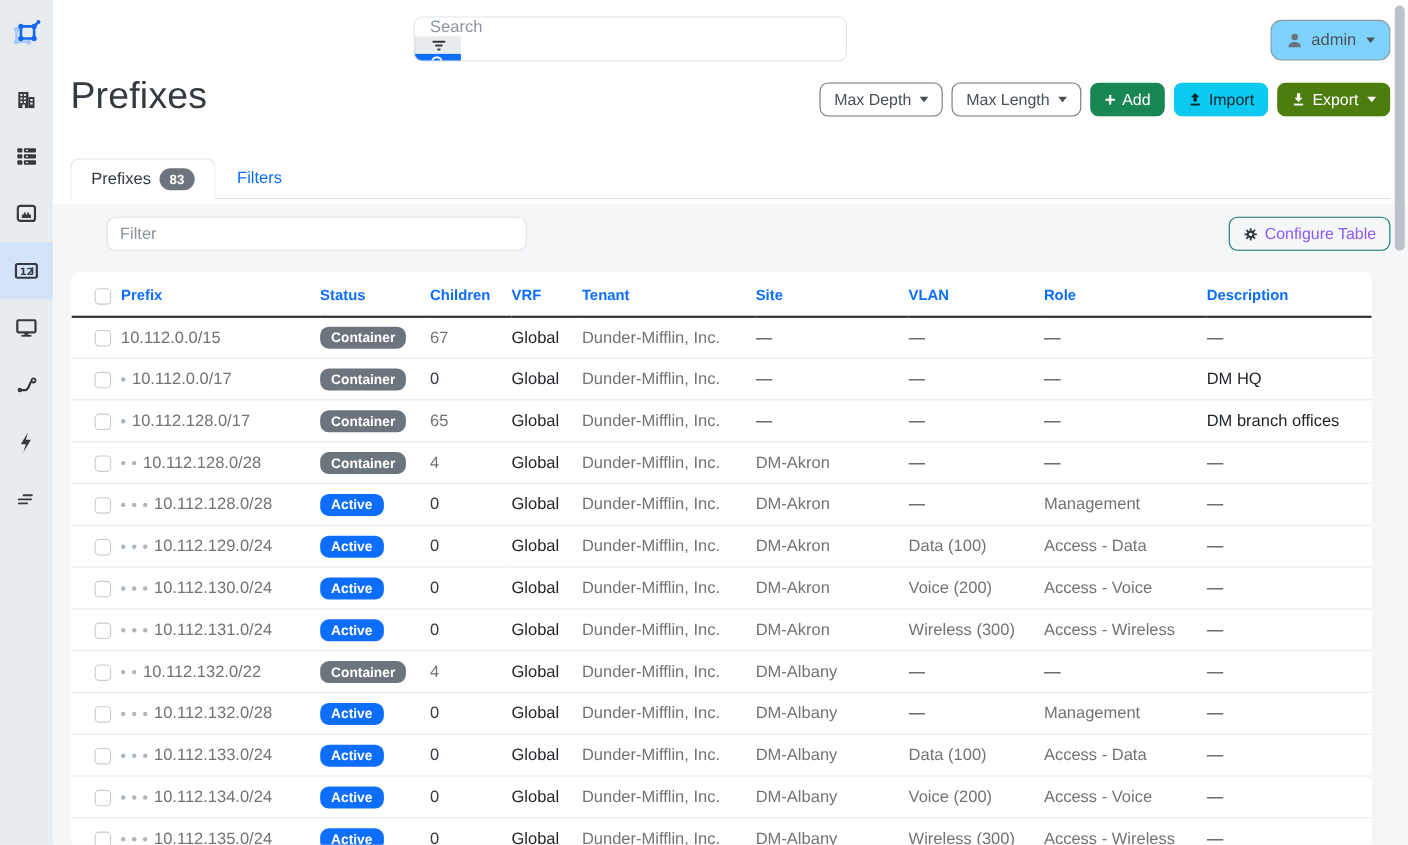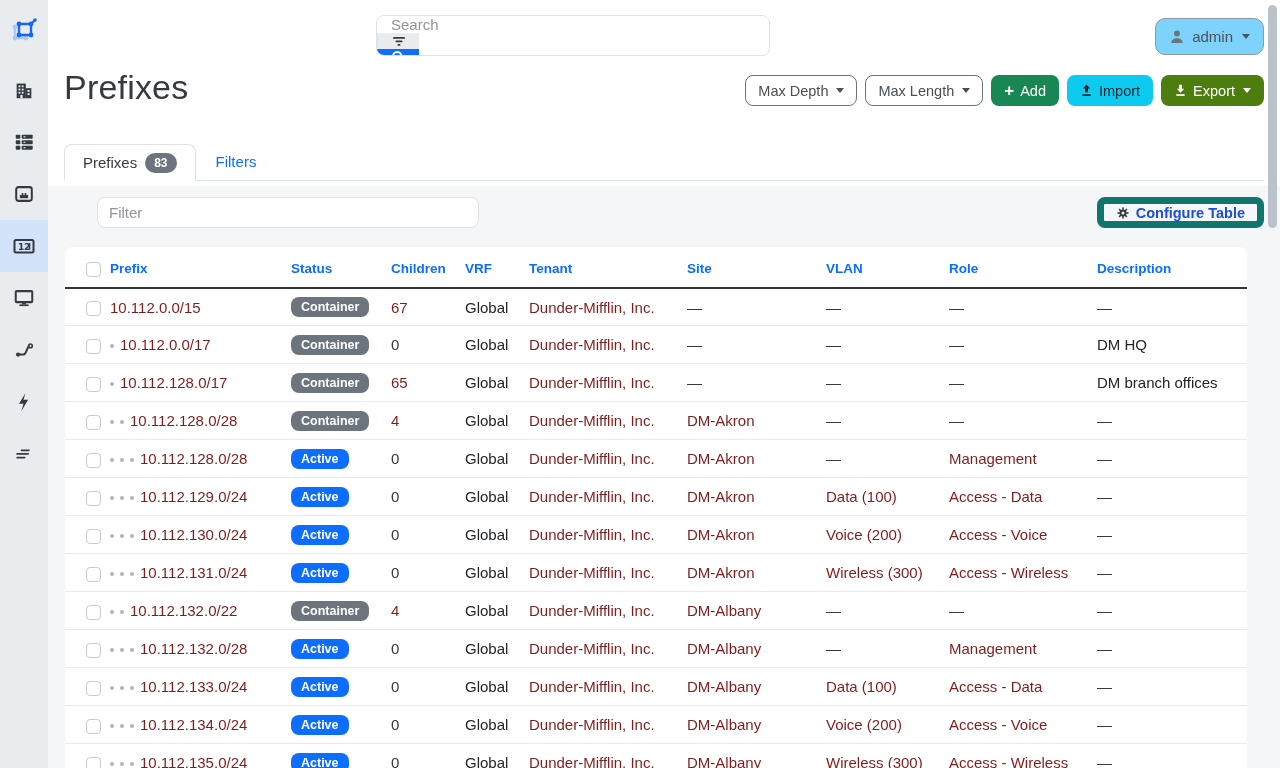--- a/index.html
+++ b/index.html
@@ -51,32 +51,32 @@
     font-size:15px; color:#343a40; cursor:pointer; }
   #tab-count { background:#6c757d; color:#fff; font-size:12px; font-weight:bold; padding:3px 9px; border-radius:10px; }
   #tab-filters { padding:0 20px; font-size:15px; color:#0d6efd; cursor:pointer; display:flex; align-items:center; height:37px; }
 
   
   #panel { position:absolute; left:48px; right:0; top:186px; bottom:0; background:#f4f6f8; }
   #filter-input { position:absolute; left:65px; top:197px; width:382px; height:31px; border:1px solid #dee2e6;
     border-radius:8px; padding:0 11px; font-size:15px; color:#212529; outline:none;
     font-family:"Liberation Sans", sans-serif; background:#fff;margin-left:32px; }
   #filter-input::placeholder { color:#8d959e; }
-  #configure-btn { position:absolute; right:16px; top:197px; border:7px solid #0f766e; color:#1d4ed8; background:transparent;font-weight:bold; }
+  #configure-btn { position:absolute; right:16px; top:197px; border:1px solid #0f766e; color:#8b5cf6; background:transparent; }
   #card { position:absolute; left:65px; top:247px; width:1182px; height:521px; background:#fff;
     border-radius:8px 8px 0 0; overflow:hidden; }
 
   
   table { border-collapse:collapse; table-layout:fixed; width:1182px; margin-top:14px; }
   th { text-align:left; font-size:13.5px; font-weight:bold; color:#0d6efd; padding:0 8px 10px 0;
     border-bottom:2px solid #2f3337; cursor:pointer;margin-left:40px; }
   td { height:38px; padding:0 8px 0 0; border-bottom:1px solid #e8eaed; font-size:15px; color:#212529;
     vertical-align:middle; overflow:hidden; white-space:nowrap; }
   .cb-cell { padding-left:21px; }
-  a.cell-link { color:#7f1d1d; text-decoration:none; cursor:pointer; }
+  a.cell-link { color:#737373; text-decoration:none; cursor:pointer; }
   .dash { color:#343a40; }
   .badge { display:inline-block; padding:4px 10px; border-radius:8px; font-size:12.5px; font-weight:bold;
     color:#ffffff; line-height:1; }
   .depth-dot { display:inline-block; width:4px; height:4px; border-radius:50%; background:#adb5bd;
     margin-right:6px; vertical-align:middle; }
   input[type="checkbox"] { appearance:none; -webkit-appearance:none; width:15px; height:15px;
     border:1px solid #c6ccd2; border-radius:4px; background:#fff; vertical-align:middle; cursor:pointer; }
 
   
   #scrollbar-track { position:absolute; right:0; top:0; width:14px; height:768px; background:transparent; }

